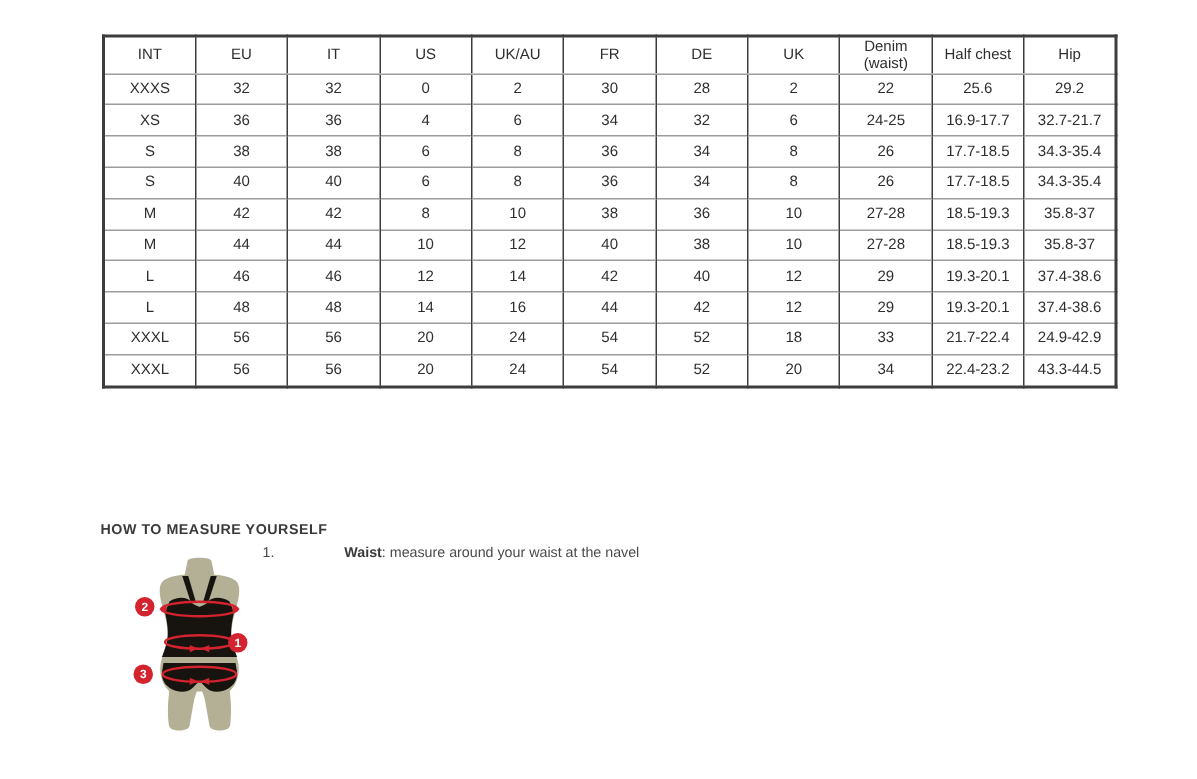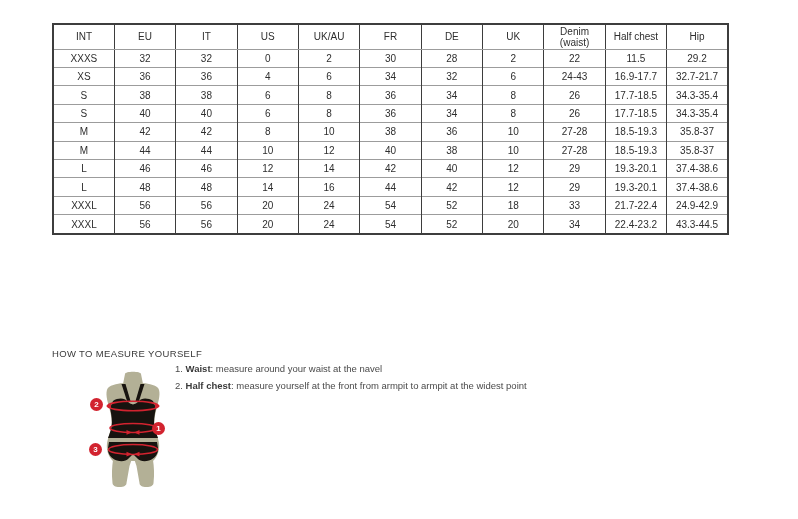--- a/index.html
+++ b/index.html
@@ -11,46 +11,46 @@
     --text:#2e2e2e;
     --text-soft:#4a4a4a;
   }
   *{margin:0;padding:0;box-sizing:border-box;}
   html,body{width:798px;height:519px;background:#ffffff;overflow:hidden;
     font-family:"Liberation Sans","DejaVu Sans",sans-serif;}
   .page{position:relative;width:798px;height:519px;background:#fff;}
 
   
   table.size-table{
-    position:absolute;left:52px;top:23px;width:677px;height:212px;
+    position:absolute;left:68px;top:23px;width:677px;height:236px;
     border-collapse:collapse;table-layout:fixed;
     border:2px solid var(--border-dark);
     font-size:10px;color:var(--text);
   }
   table.size-table th{
     height:25px;font-weight:400;text-align:center;vertical-align:middle;
     border-left:1px solid var(--border-dark);
     border-bottom:1px solid var(--border-light);
   }
   table.size-table td{
     text-align:center;vertical-align:middle;
     border-left:1px solid var(--border-dark);
     border-top:1px solid var(--border-light);
   }
   table.size-table th:first-child,
   table.size-table td:first-child{border-left:none;}
 
   
   .how-title{
-    position:absolute;left:52px;top:348px;
-    font-size:9.5px;font-weight:400;letter-spacing:.35px;color:#3a3a3a;
+    position:absolute;left:67px;top:348px;
+    font-size:9.5px;font-weight:700;letter-spacing:.35px;color:#3a3a3a;
   }
   .steps{position:absolute;left:175px;top:363px;font-size:9.5px;color:var(--text-soft);}
   .step{height:17px;white-space:nowrap;}
-  .step b{color:#3a3a3a;}
+  .step b{color:#3a3a3a;margin-left:44px;}
 
   
   .figure{position:absolute;left:82px;top:370px;width:86px;height:118px;}
   .figure svg{position:absolute;left:0;top:0;width:86px;height:118px;}
   .badge{
     position:absolute;width:13px;height:13px;border-radius:50%;
     background:var(--accent);color:#fff;font-size:8px;font-weight:700;
     display:flex;align-items:center;justify-content:center;z-index:2;line-height:1;
   }
   .badge-chest{left:8px;top:28px;}
@@ -82,33 +82,33 @@
         <tr>
           <td>XXXS</td>
           <td>32</td>
           <td>32</td>
           <td>0</td>
           <td>2</td>
           <td>30</td>
           <td>28</td>
           <td>2</td>
           <td>22</td>
-          <td>11.5</td>
+          <td>25.6</td>
           <td>29.2</td>
         </tr>
         <tr>
           <td>XS</td>
           <td>36</td>
           <td>36</td>
           <td>4</td>
           <td>6</td>
           <td>34</td>
           <td>32</td>
           <td>6</td>
-          <td>24-43</td>
+          <td>24-25</td>
           <td>16.9-17.7</td>
           <td>32.7-21.7</td>
         </tr>
         <tr>
           <td>S</td>
           <td>38</td>
           <td>38</td>
           <td>6</td>
           <td>8</td>
           <td>36</td>
@@ -245,16 +245,15 @@
         <path d="M57.5,81.8 L52,84.2 L57.5,86.6 Z"></path>
       </g>
     </svg>
     <span class="badge badge-chest">2</span>
     <span class="badge badge-waist">1</span>
     <span class="badge badge-hip">3</span>
   </div>
 
   <div class="steps">
     <div class="step"><span>1.</span> <b>Waist</b><span>: measure around your waist at the navel</span></div>
-    <div class="step"><span>2.</span> <b>Half chest</b><span>: measure yourself at the front from armpit to armpit at the widest point</span></div>
   </div>
 
 </div>
 
 </body></html>

